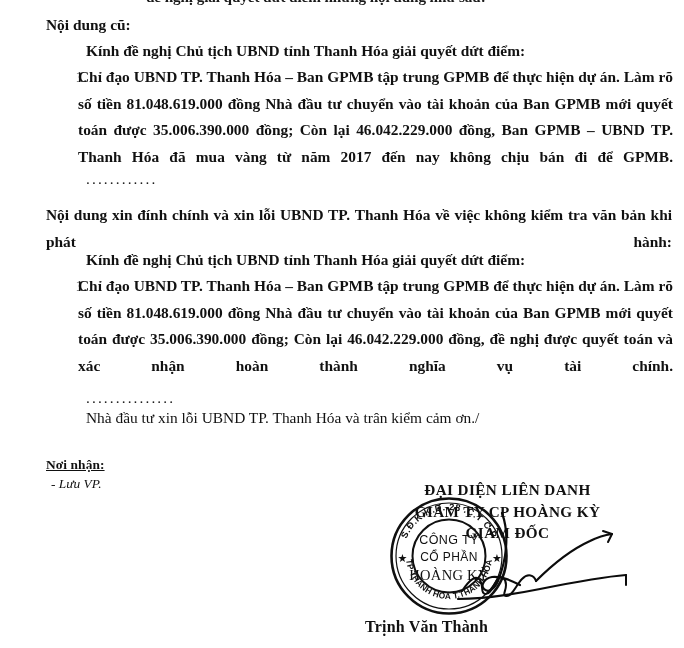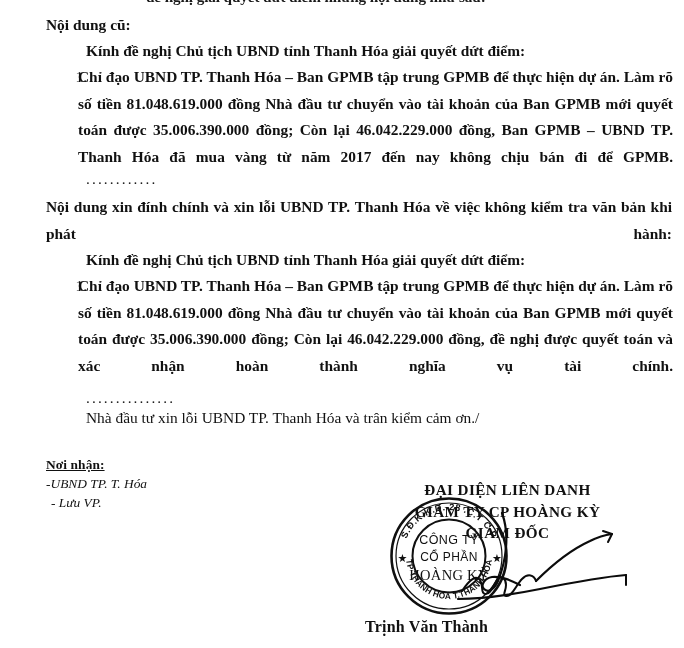--- a/index.html
+++ b/index.html
@@ -51,20 +51,21 @@
     font-size: 15.4px;
     line-height: 26.6px;
   }
 
   .bold { font-weight: bold; }
 
   .para {
     text-align: justify;
     text-justify: inter-word;
     hyphens: none;
+    margin-top: 8px;
   }
   .para:after {
     content: "";
     display: inline-block;
     width: 100%;
   }
 
   
   .numitem {
     position: absolute;
@@ -183,21 +184,20 @@
     <span class="num">1.</span>
     <div class="body">Chỉ đạo UBND TP. Thanh Hóa – Ban GPMB tập trung GPMB để thực hiện dự án. Làm rõ số tiền 81.048.619.000 đồng Nhà đầu tư chuyển vào tài khoản của Ban GPMB mới quyết toán được 35.006.390.000 đồng; Còn lại 46.042.229.000 đồng, đề nghị được quyết toán và xác nhận hoàn thành nghĩa vụ tài chính.</div>
   </div>
 
   <div class="dots" style="left:86px; top:391px;">...............</div>
 
   <div class="tblock" style="left:86px; top:405px; width:580px;">Nhà đầu tư xin lỗi UBND TP. Thanh Hóa và trân kiểm cảm ơn./</div>
 
   <div class="recipients" style="left:30px; top:455px; width:230px;margin-left:16px;">
     <span class="rhead">Nơi nhận:</span>
-    <span class="rline">-UBND TP. T. Hóa</span>
     <span class="rline ind">- Lưu VP.</span>
   </div>
 
   <div class="sigblock" style="left:365px; top:446px; width:285px;">
     <span class="sl">ĐẠI DIỆN LIÊN DANH</span>
     <span class="sl">GIÁM TY CP HOÀNG KỲ</span>
     <span class="sl">GIÁM ĐỐC</span>
   </div>
 
   <div class="seal" style="left:389px; top:496px;">

